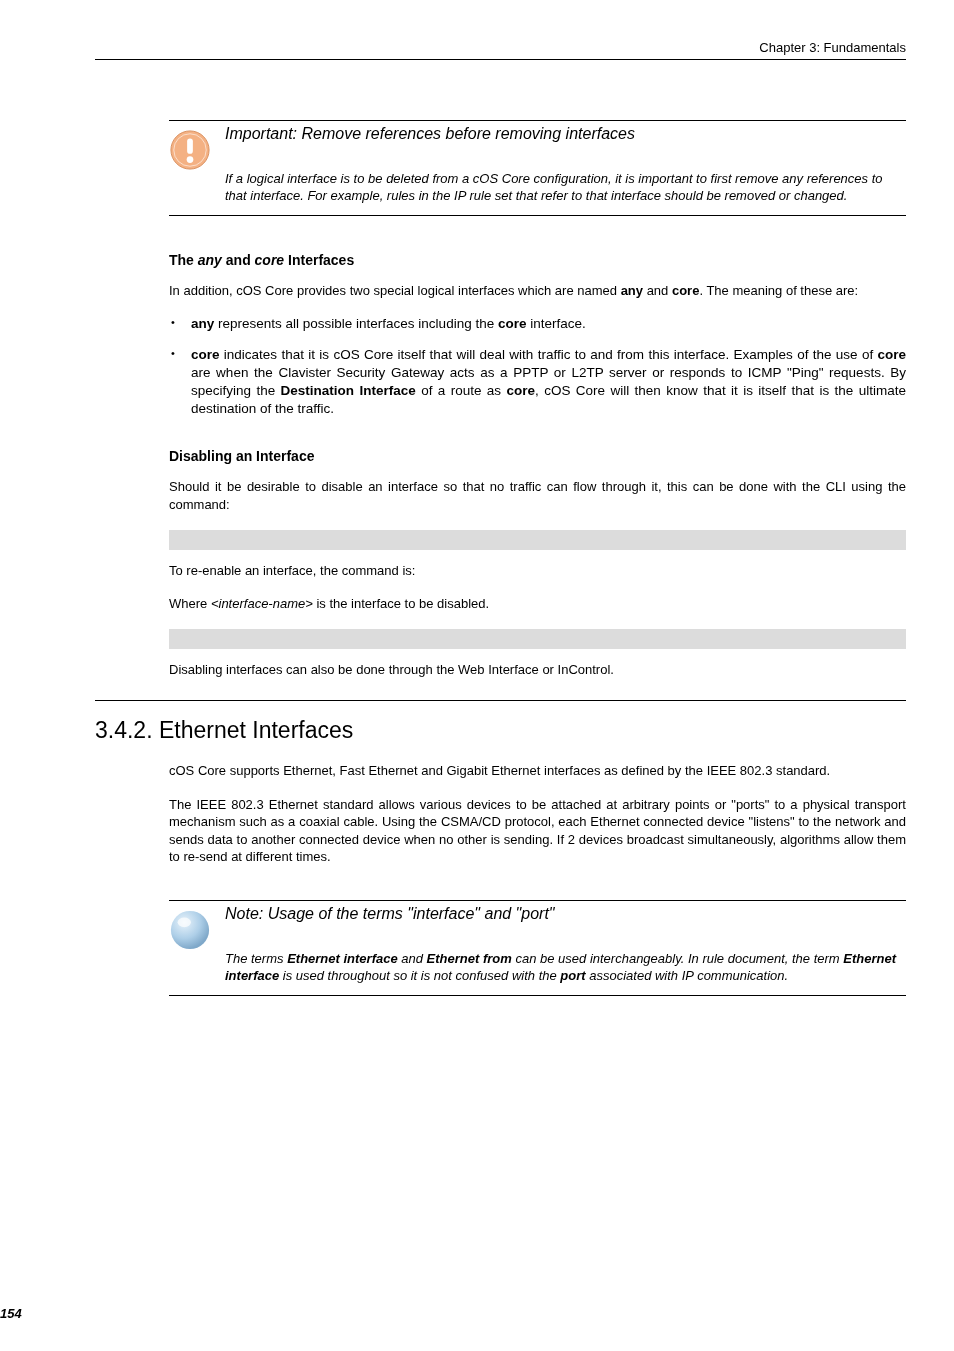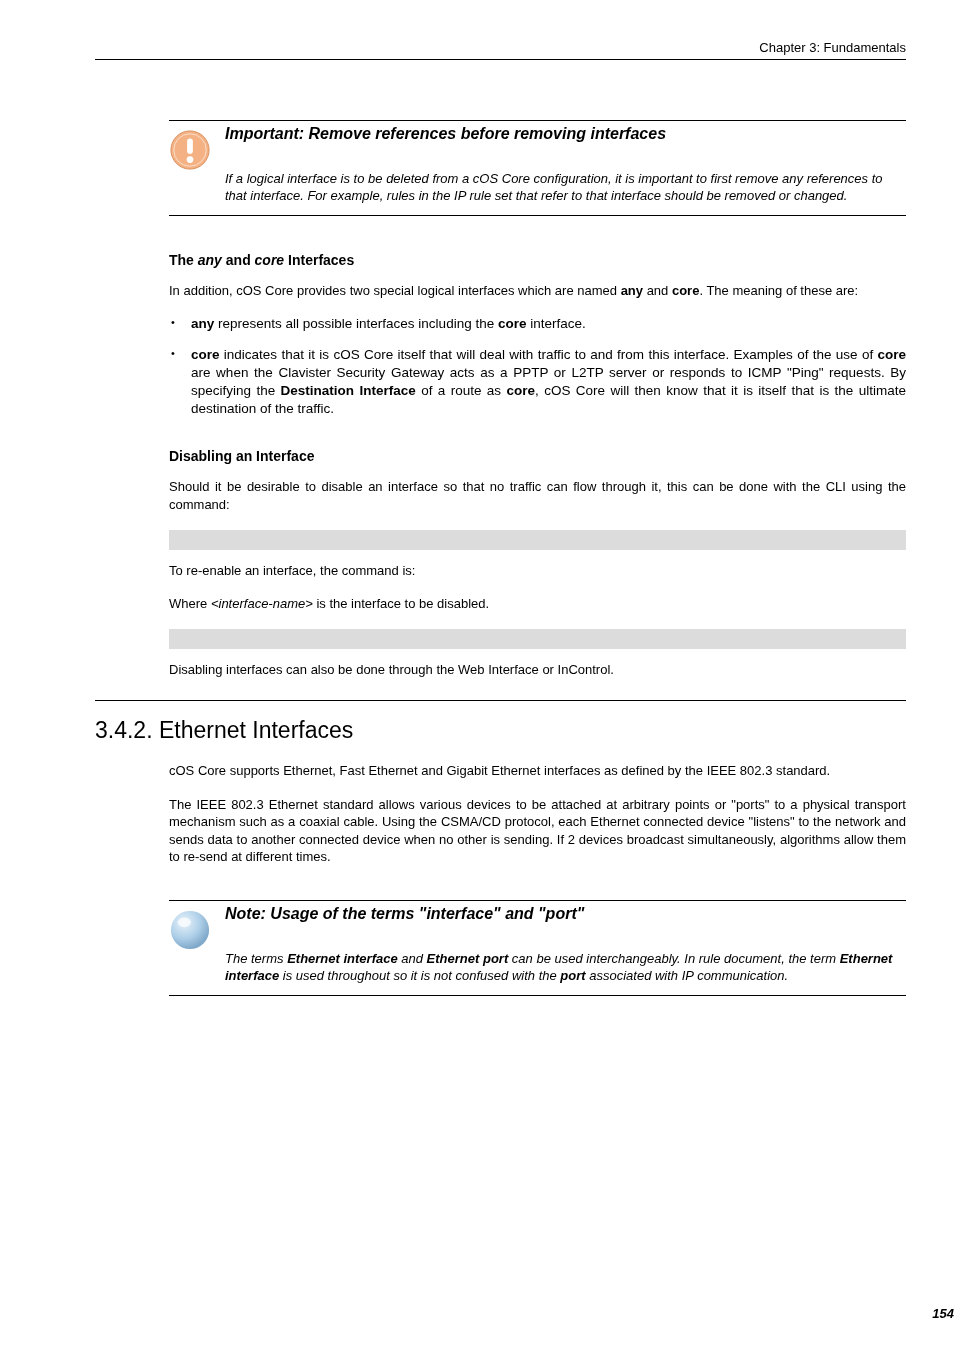--- a/index.html
+++ b/index.html
@@ -34,21 +34,21 @@
   }
   .callout-icon {
     width: 42px;
     flex: 0 0 46px;
     margin-right: 10px;
     margin-top: 4px;
   }
   .callout-body { flex: 1; }
   .callout-title {
     font-size: 16px;
-    font-weight: bold;
+    font-weight: normal;
     font-style: italic;
     margin-bottom: 3px;
   }
   .callout-text {
     font-size: 13px;
     font-style: italic;
     line-height: 1.3;
     margin-top: 28px;
   }
   .section {
@@ -97,21 +97,21 @@
   }
   .main-hr {
     border: none;
     border-top: 1.5px solid #000;
     margin-bottom: 16px;
   }
   .pagenum {
     position: absolute;
     bottom: 30px;
     left: 0; right: 0;
-    text-align: right;
+    text-align: left;
     font-size: 13px;
     font-style: italic;
     font-weight: bold;
   }
   b { font-weight: bold; }
   i { font-style: italic; }
   .bi { font-weight: bold; font-style: italic; }
 </style>
 </head>
 <body>
@@ -184,21 +184,21 @@
                 <stop offset="100%" stop-color="#7fa8c9"></stop>
               </radialGradient>
             </defs>
             <circle cx="22" cy="22" r="20" fill="url(#g)"></circle>
             <ellipse cx="16" cy="14" rx="7" ry="5" fill="#ffffff" opacity="0.7"></ellipse>
           </svg>
         </div>
         <div class="callout-body">
           <div class="callout-title" style="margin-bottom:10px">Note: Usage of the terms "interface" and "port"</div>
           <div class="callout-text">
-            <span>The terms </span><span class="bi">Ethernet interface</span><span> and </span><span class="bi">Ethernet port</span><span> can be used interchangeably. In rule document, the term </span><span class="bi">Ethernet interface</span><span> is used throughout so it is not confused with the </span><span class="bi">port</span><span> associated with IP communication.</span>
+            <span>The terms </span><span class="bi">Ethernet interface</span><span> and </span><span class="bi">Ethernet from</span><span> can be used interchangeably. In rule document, the term </span><span class="bi">Ethernet interface</span><span> is used throughout so it is not confused with the </span><span class="bi">port</span><span> associated with IP communication.</span>
           </div>
         </div>
       </div>
     </div>
   </div>
 
 </div>
 
 <div class="pagenum">154</div>
 

